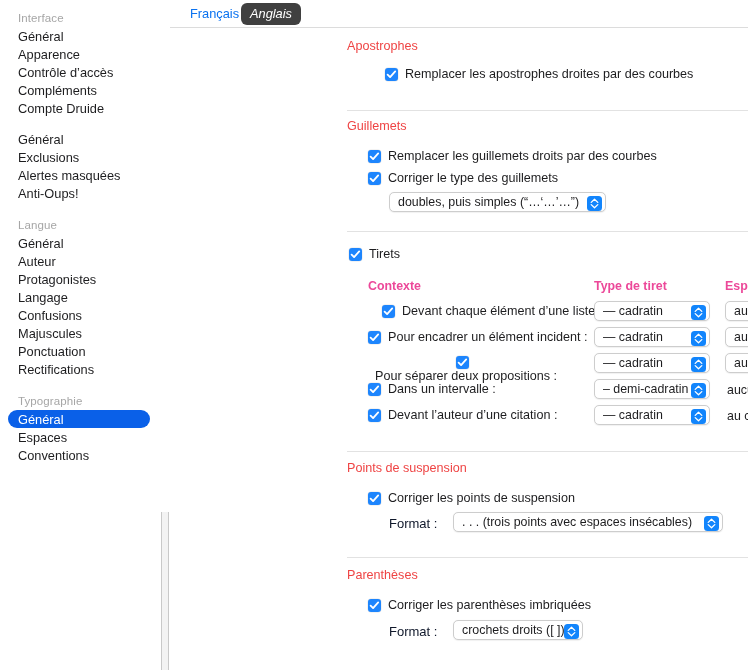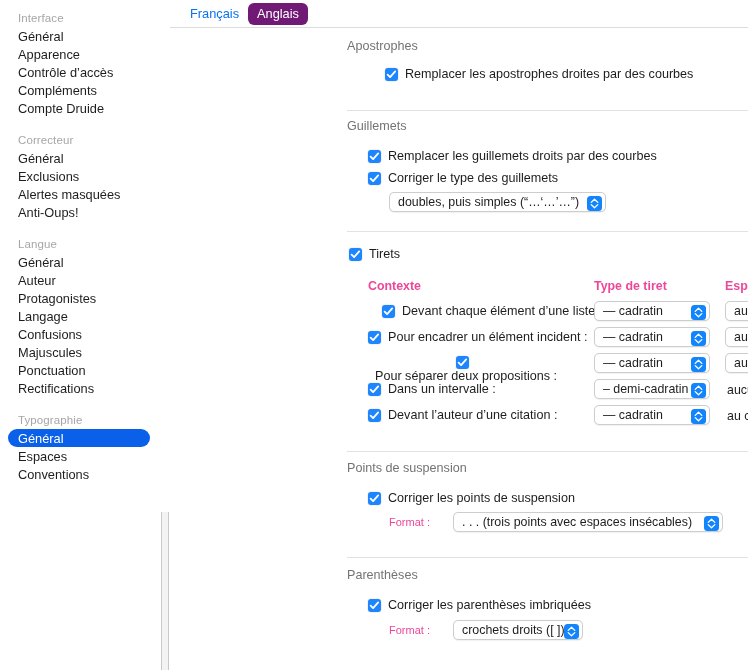--- a/index.html
+++ b/index.html
@@ -59,30 +59,30 @@
   .tabbar { height: 27px; position: relative; }
   .tab {
     position: absolute; top: 3px;
     font-size: 12.8px;
     color: #0a72f0;
     padding: 3px 9px 4px 9px;
     border-radius: 6px;
     white-space: nowrap;
   }
   .tab.tab-fr { left: 11px; }
-  .tab.tab-en { left: 78px; background:#701a75; color:#fff; }
+  .tab.tab-en { left: 71px; background:#404040; color:#fff;font-style:italic; }
 
   .topline { position:absolute; left:9px; top:27px; width: 739px; height:1px; background:#dcdcdc; }
 
   .sect-div { position:absolute; left:186px; width: 544px; height:1px; background:#e2e2e2; }
 
   .sect-title {
     position: absolute;
     font-size: 12.6px;
-    color: #737373;
+    color: #ef4444;
   }
 
   .cbrow { position:absolute; display:flex; align-items:center; }
   .cb {
     width: 13px; height: 13px;
     border-radius: 3px;
     background: #1d85fd;
     position: relative;
     flex: 0 0 13px;
     box-shadow: 0 0 0 .5px rgba(0,0,0,.10);
@@ -109,41 +109,40 @@
     position: absolute; right: 3px; top: 2.5px;
     width: 15px; height: 15px;
     background: #1285fc;
     border-radius: 3.5px;
   }
   .popup .stepper svg { position:absolute; left:3px; top:2px; }
   .popup.abs { position: absolute; }
 
   .colhead { position:absolute; font-size:12.4px; font-weight:bold; color:#ec4899; white-space:nowrap; }
   .plaintext { position:absolute; font-size:12.4px; color:#1d1d1f; white-space:nowrap; }
-  .fmtlabel { position:absolute; font-size:11px; color:#ec4899; white-space:nowrap; }
+  .fmtlabel { position:absolute; font-size:13px; color:#0f172a; white-space:nowrap; }
 </style>
 </head>
 <body>
 
 <div id="app">
 
   <div class="sidebar">
 
     <div class="sb-group">
       <div class="sb-head">Interface</div>
       <div class="sb-item">Général</div>
       <div class="sb-item">Apparence</div>
       <div class="sb-item">Contrôle d’accès</div>
       <div class="sb-item">Compléments</div>
       <div class="sb-item">Compte Druide</div>
     </div>
     <div class="sb-gap"></div>
 
     <div class="sb-group">
-      <div class="sb-head">Correcteur</div>
       <div class="sb-item">Général</div>
       <div class="sb-item">Exclusions</div>
       <div class="sb-item">Alertes masquées</div>
       <div class="sb-item">Anti-Oups!</div>
     </div>
     <div class="sb-gap"></div>
 
     <div class="sb-group">
       <div class="sb-head">Langue</div>
       <div class="sb-item">Général</div>

